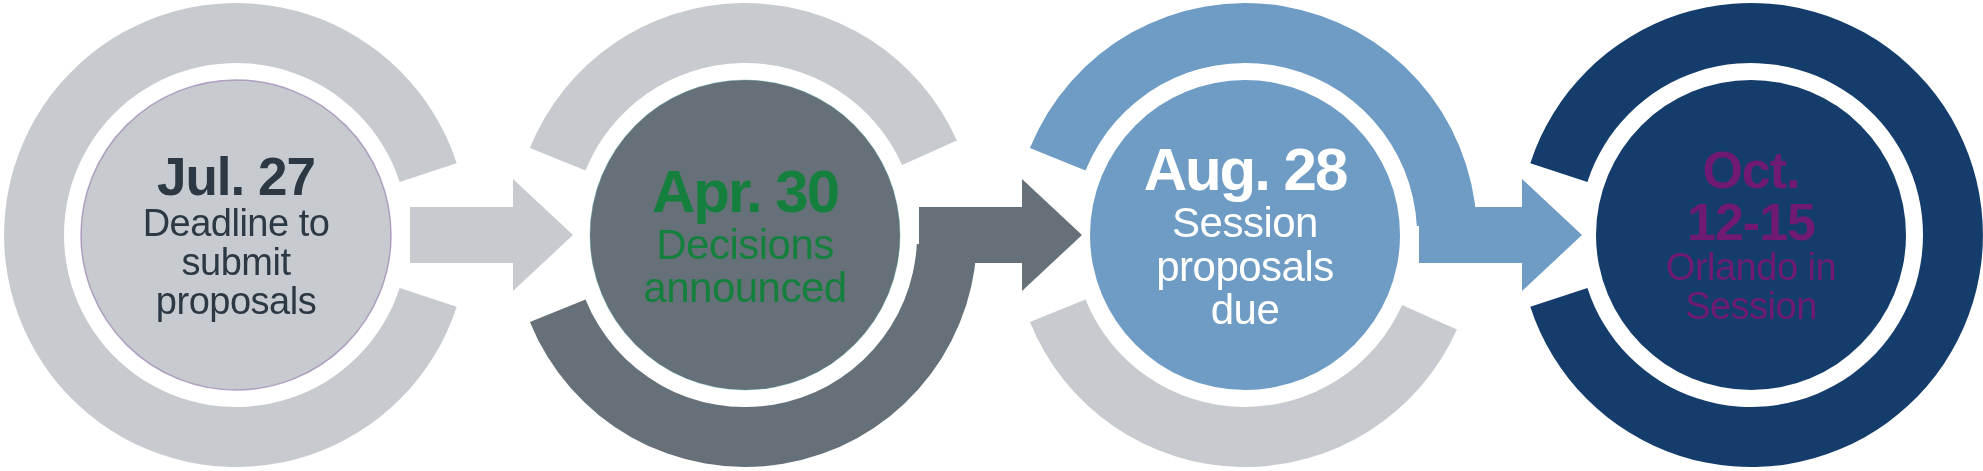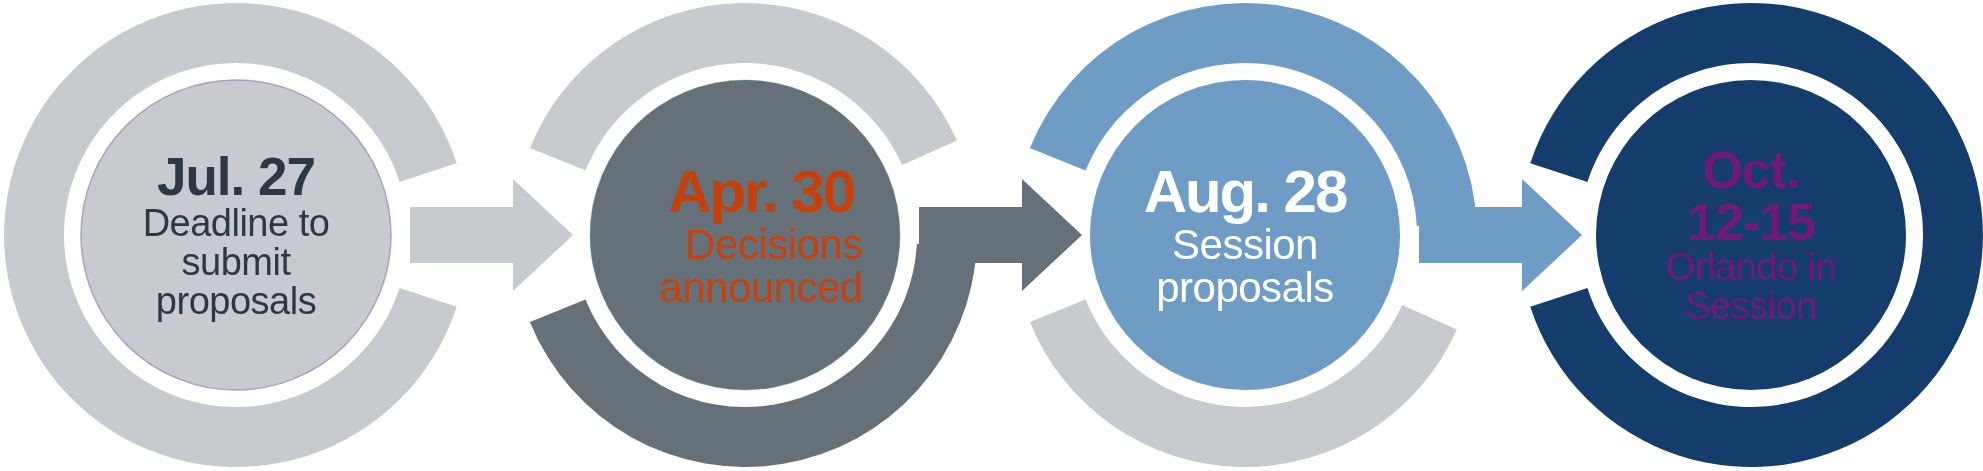--- a/index.html
+++ b/index.html
@@ -13,21 +13,21 @@
   .canvas svg{position:absolute;left:0;top:0;}
   .step-text{
     position:absolute;top:80px;height:310px;width:300px;
     display:flex;flex-direction:column;align-items:center;justify-content:center;
     text-align:center;pointer-events:none;
   }
   .step-text .date{font-weight:700;line-height:1.04;}
   .step-text .desc{line-height:1.03;letter-spacing:-0.5px;}
   
   .s1{left:86px;color:#2c3844;}
-  .s2{left:611px;color:#c2410c;text-align:right;}
+  .s2{left:595px;color:#15803d;}
   .s3{left:1095px;color:#ffffff;}
   .s4{left:1601px;color:#701a75;}
   .s1 .date{font-size:53px;letter-spacing:-1px;}
   .s1 .desc{font-size:38px;}
   .s2 .date,.s3 .date{font-size:60px;letter-spacing:-2px;}
   .s2 .desc,.s3 .desc{font-size:42px;}
   .s4 .date{font-size:52px;letter-spacing:-1px;line-height:1.0;}
   .s4 .desc{font-size:38px;}
 </style>
 </head>
@@ -70,20 +70,21 @@
       <div>Decisions</div>
       <div>announced</div>
     </div>
   </div>
 
   <div class="step-text s3">
     <div class="date">Aug. 28</div>
     <div class="desc">
       <div>Session</div>
       <div>proposals</div>
+      <div>due</div>
     </div>
   </div>
 
   <div class="step-text s4">
     <div class="date">
       <div>Oct.</div>
       <div>12-15</div>
     </div>
     <div class="desc">
       <div>Orlando in</div>

